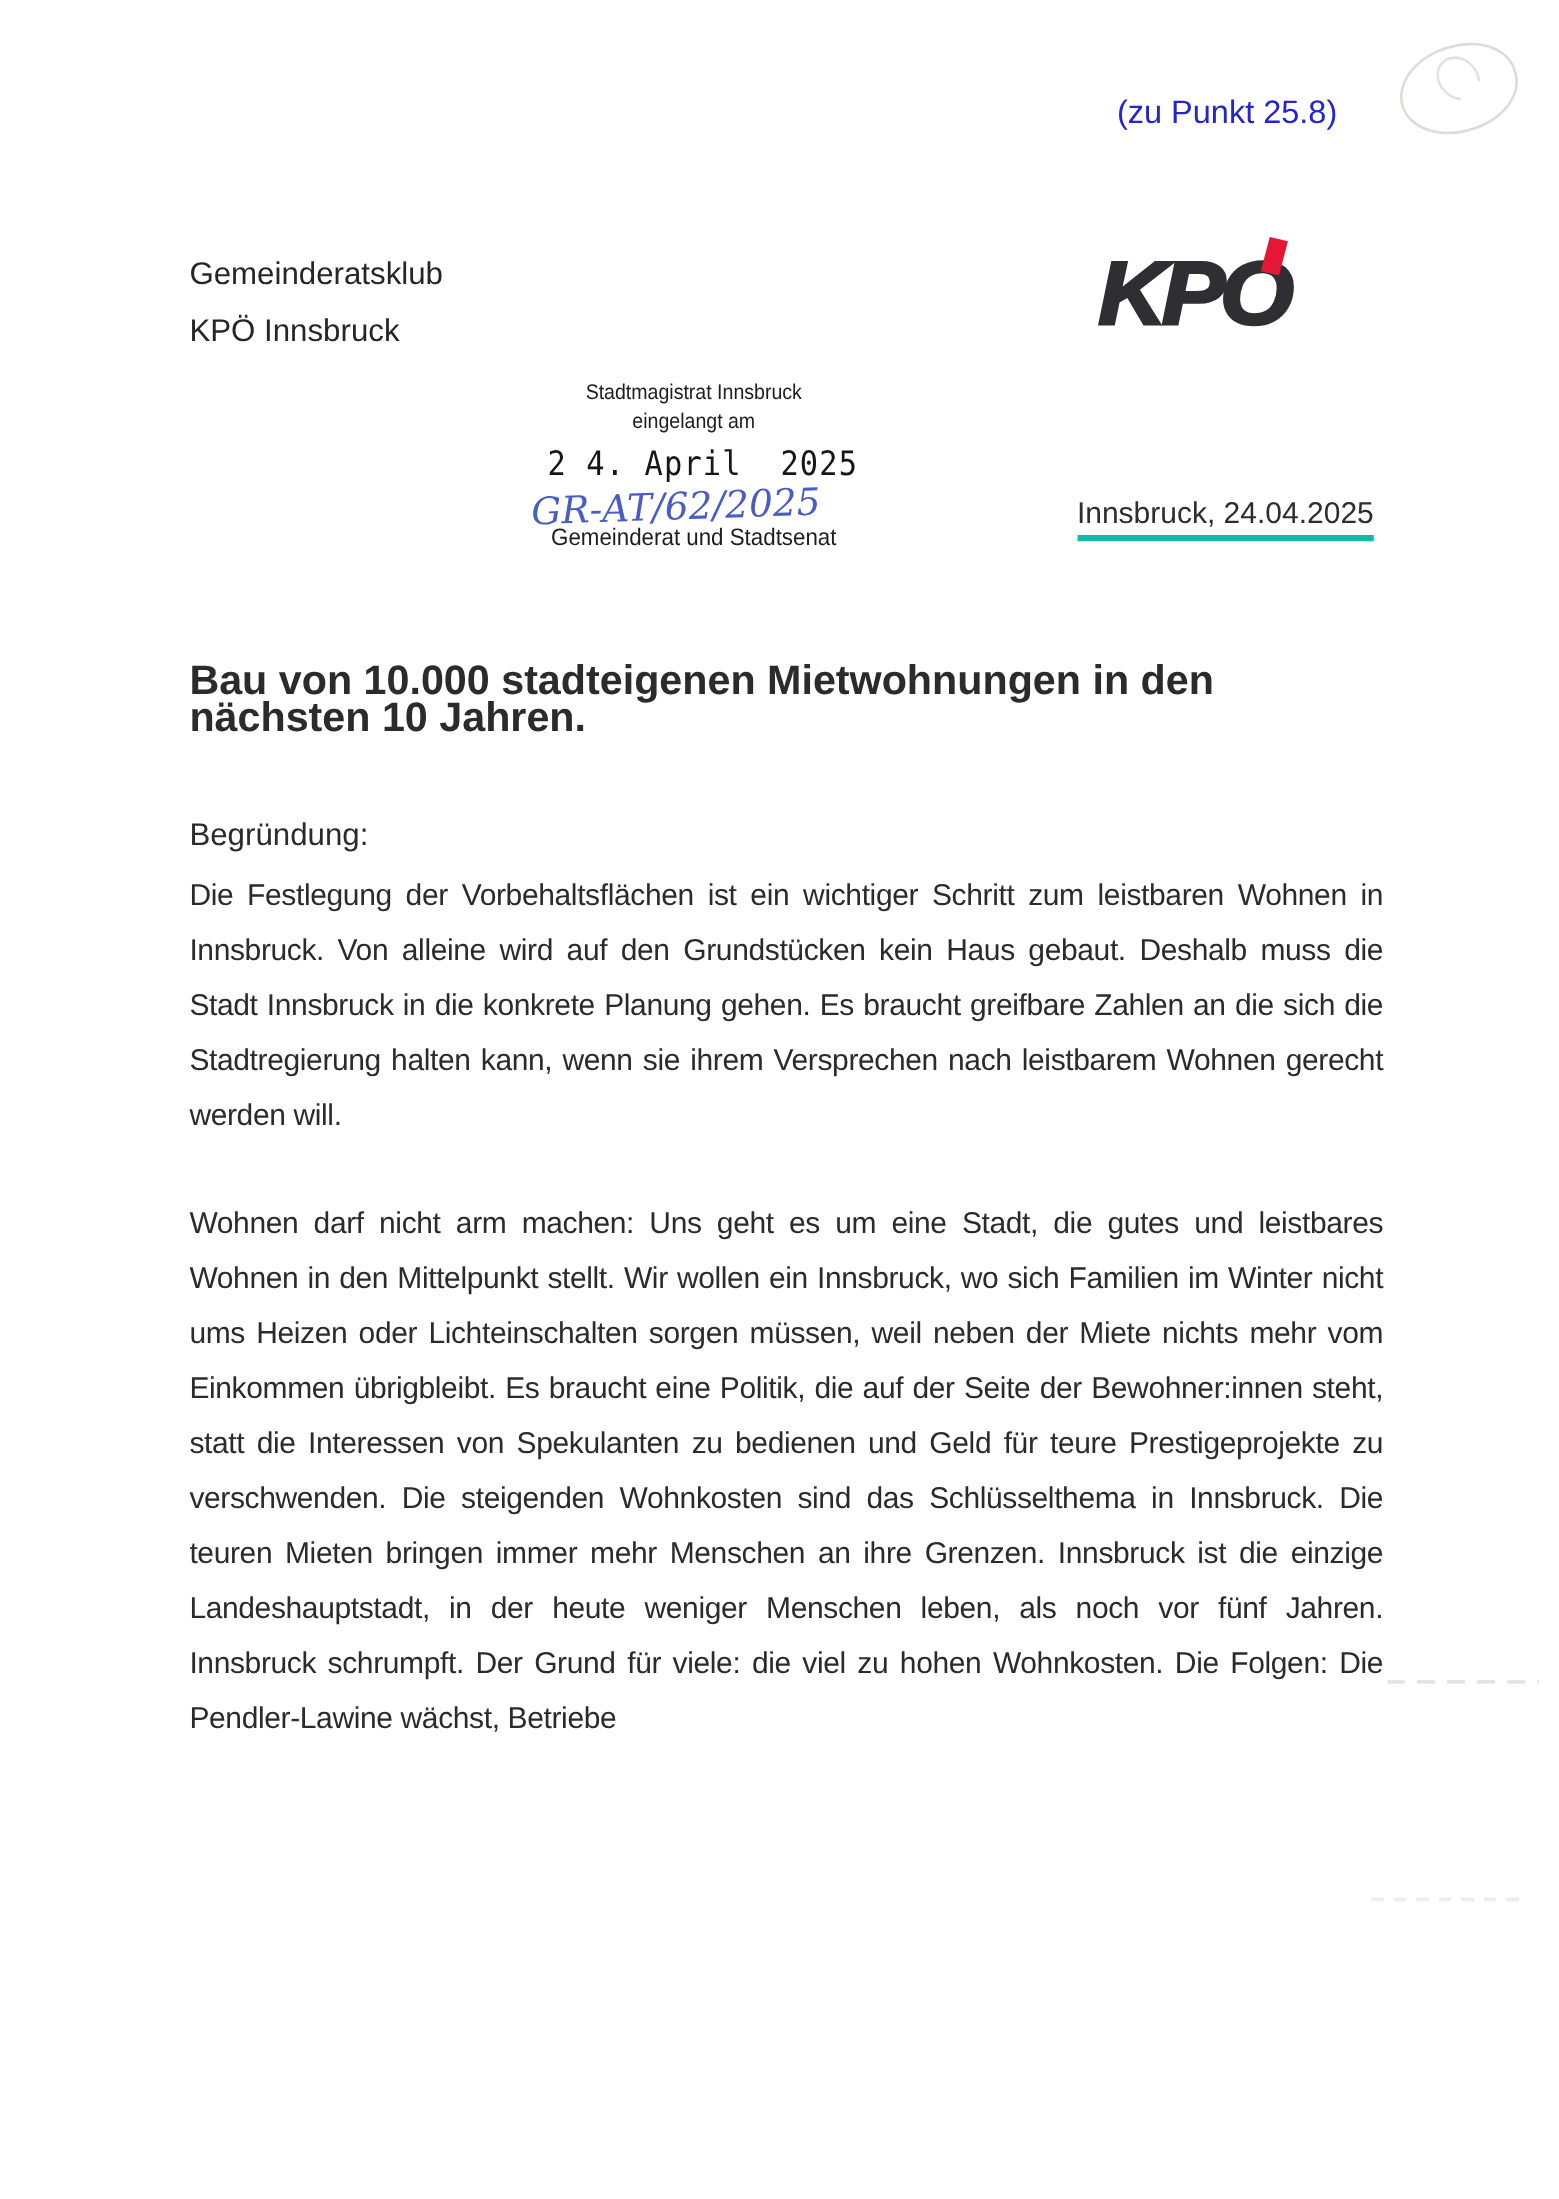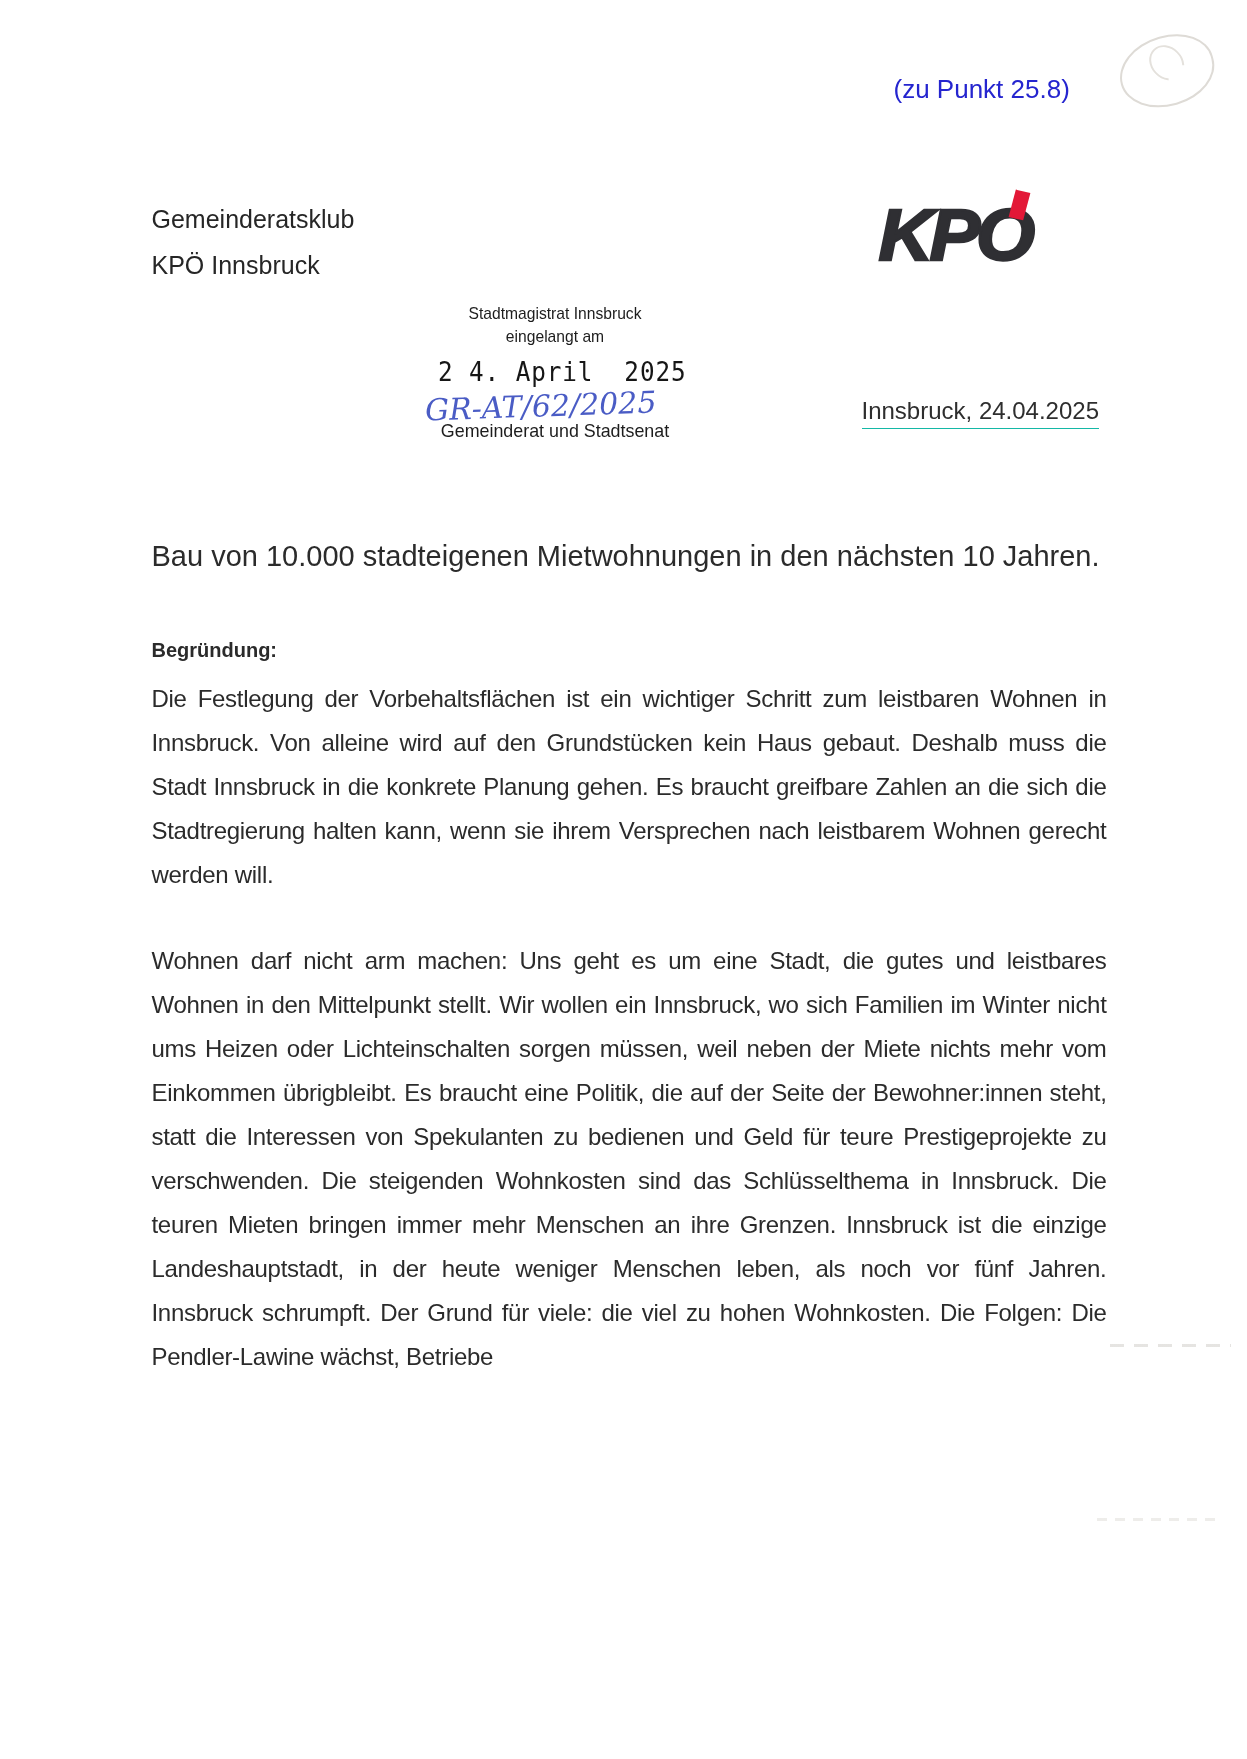--- a/index.html
+++ b/index.html
@@ -29,27 +29,27 @@
   .stamp-line1{position:absolute;top:0;width:100%;font-size:17px;transform:scaleX(.92);}
   .stamp-line2{position:absolute;top:23px;width:100%;font-size:17px;transform:scaleX(.92);}
   .stamp-date{position:absolute;top:52px;width:100%;font-family:"DejaVu Sans Mono",monospace;
     font-size:27px;letter-spacing:1px;transform:scaleX(.9);white-space:pre;color:#161616;}
   .stamp-hand{position:absolute;top:84px;left:0px;width:100%;text-align:left;
     font-family:"DejaVu Serif",serif;font-style:italic;font-size:30px;color:#4a5cc5;
     transform:rotate(-2deg);}
   .stamp-line3{position:absolute;top:116px;width:100%;font-size:19px;transform:scaleX(.94);}
   
   .dateline{position:absolute;left:845px;top:397px;font-size:24px;color:#2e2e2e;
-    border-bottom:1px solid #14b8a6;padding-bottom:3px;}
+    border-bottom:5px solid #14b8a6;padding-bottom:3px;}
   
   .doc-body{position:absolute;left:135px;top:525px;width:955px;font-size:24px;color:#2b2b2b;}
   .h-label{font-weight:bold;font-size:24.5px;line-height:30px;margin:0 0 22px;}
-  .h-title{font-weight:normal;font-size:29px;line-height:30px;margin:16px 0 64px;}
+  .h-title{font-weight:bold;font-size:33px;line-height:30px;margin:4px 0 64px;}
   .h-sub{font-weight:bold;font-size:24.5px;line-height:30px;margin:0 0 16px;}
-  .h-sub2{font-weight:bold;font-size:20px;line-height:30px;margin:0 0 12px;}
+  .h-sub2{font-weight:normal;font-size:25px;line-height:30px;margin:0 0 12px;}
   .para{text-align:justify;line-height:44px;letter-spacing:-0.3px;margin:0 0 42px;}
   .para-last{margin:0;}
   
   .artifact-a{position:absolute;left:1093px;top:1344px;width:150px;height:3px;opacity:.65;
     background:repeating-linear-gradient(90deg,#d8d6d2 0 14px,transparent 14px 24px);}
   .artifact-b{position:absolute;left:1080px;top:1518px;width:120px;height:3px;opacity:.55;
     background:repeating-linear-gradient(90deg,#e0ded9 0 10px,transparent 10px 18px);}
 </style>
 </head>
 <body>

